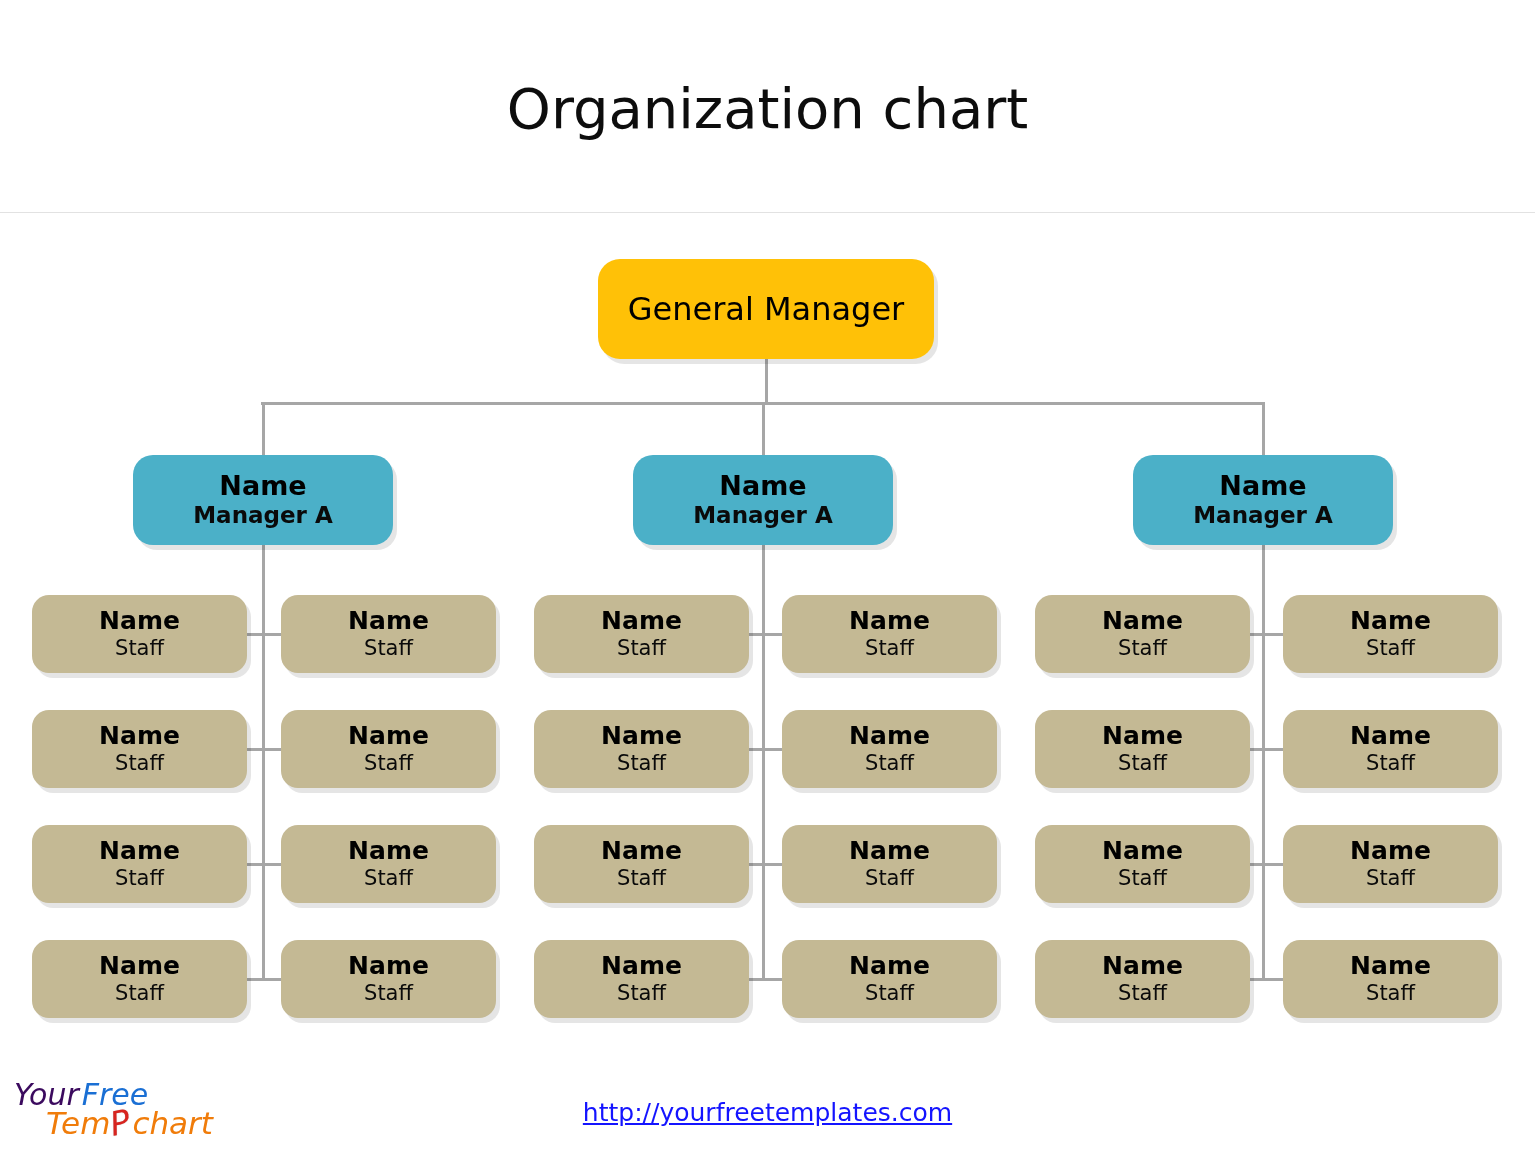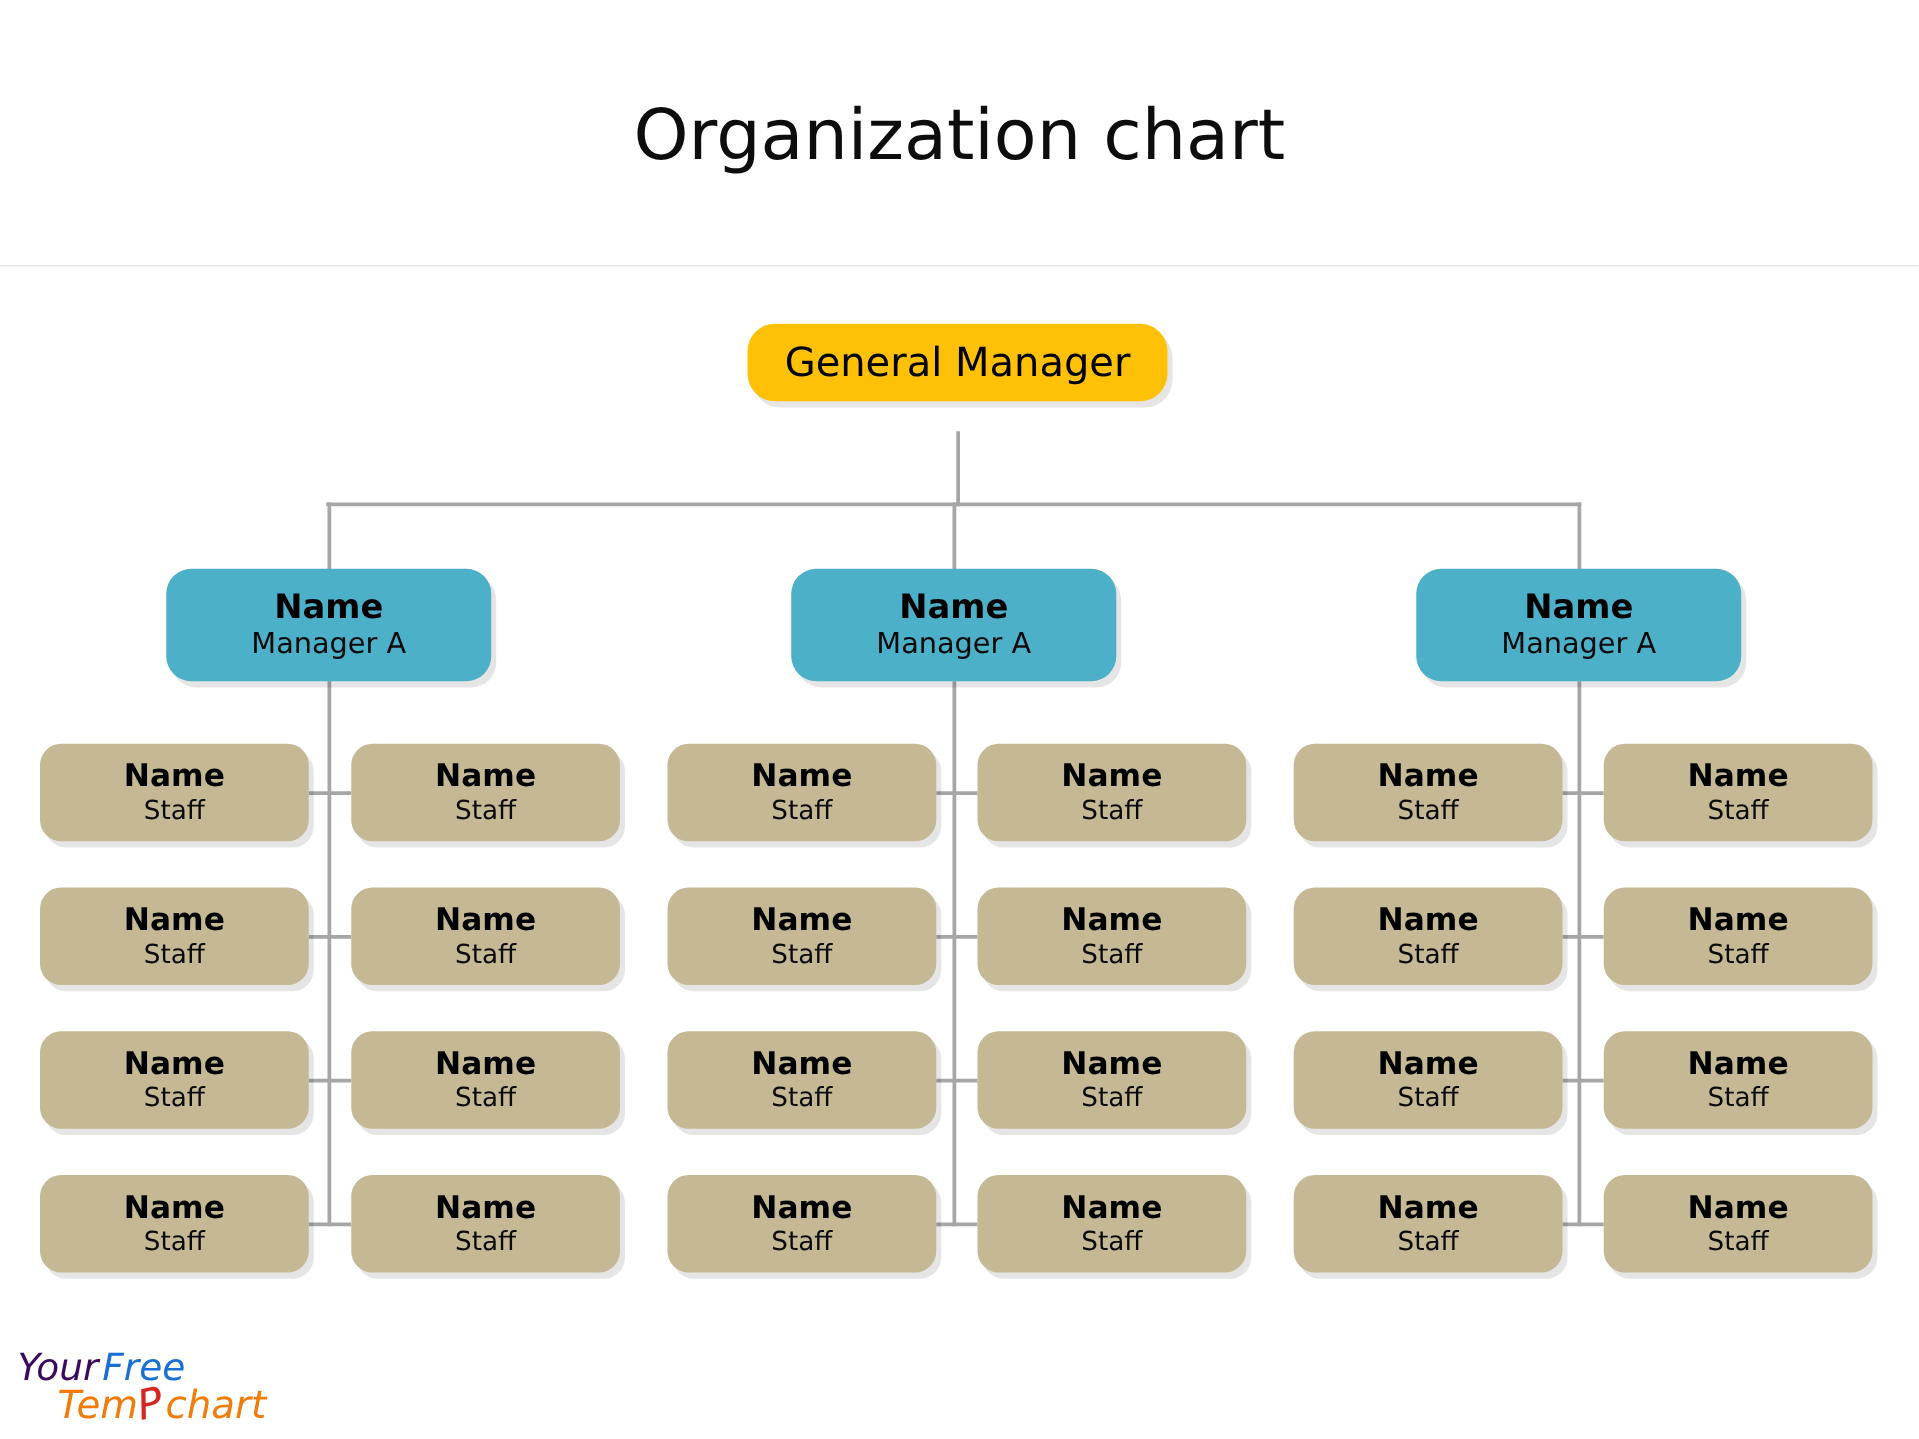--- a/index.html
+++ b/index.html
@@ -67,21 +67,21 @@
     font-size:32px;
     font-weight:400;
   }
 
   
   .n-mgr{
     background:#4BB0C8;
     border-radius:20px;
   }
   .n-mgr .l1{font-size:27px;font-weight:700;}
-  .n-mgr .l2{font-size:23px;font-weight:400;margin-top:3px;}
+  .n-mgr .l2{font-size:23px;font-weight:700;margin-top:3px;}
 
   
   .n-staff{
     background:#C4B994;
     border-radius:17px;
   }
   .n-staff .l1{font-size:25px;font-weight:700;}
   .n-staff .l2{font-size:21px;font-weight:400;margin-top:3px;}
 
   
@@ -160,21 +160,21 @@
       <div class="ln h" style="left: 1263px; top: 633px; width: 20px;"></div>
       <div class="ln h" style="left: 1250px; top: 748px; width: 13px;"></div>
       <div class="ln h" style="left: 1263px; top: 748px; width: 20px;"></div>
       <div class="ln h" style="left: 1250px; top: 863px; width: 13px;"></div>
       <div class="ln h" style="left: 1263px; top: 863px; width: 20px;"></div>
       <div class="ln h" style="left: 1250px; top: 978px; width: 13px;"></div>
       <div class="ln h" style="left: 1263px; top: 978px; width: 20px;"></div>
     </div>
 
   <div id="nodes">
-      <div class="node n-gm" style="left: 598px; top: 259px; width: 336px; height: 62px;">
+      <div class="node n-gm" style="left: 598px; top: 259px; width: 336px; height: 100px;">
         <div class="l1">General Manager</div>
       </div>
       <div class="node n-mgr" style="left: 133px; top: 455px; width: 260px; height: 90px;">
         <div class="l1">Name</div>
         <div class="l2">Manager A</div>
       </div>
       <div class="node n-staff" style="left: 32px; top: 595px; width: 215px; height: 78px;">
         <div class="l1">Name</div>
         <div class="l2">Staff</div>
       </div>
@@ -282,14 +282,15 @@
 
   <div class="logo">
     <div class="row1">
       <span class="w-your">Your</span><span class="w-free">Free</span>
     </div>
     <div class="row2">
       <span class="w-tem">Tem</span><span class="p-mark">P</span><span class="w-lates">chart</span>
     </div>
   </div>
 
+  <a class="site-url" href="#">http://yourfreetemplates.com</a>
 
 </div>
 
 </body></html>

